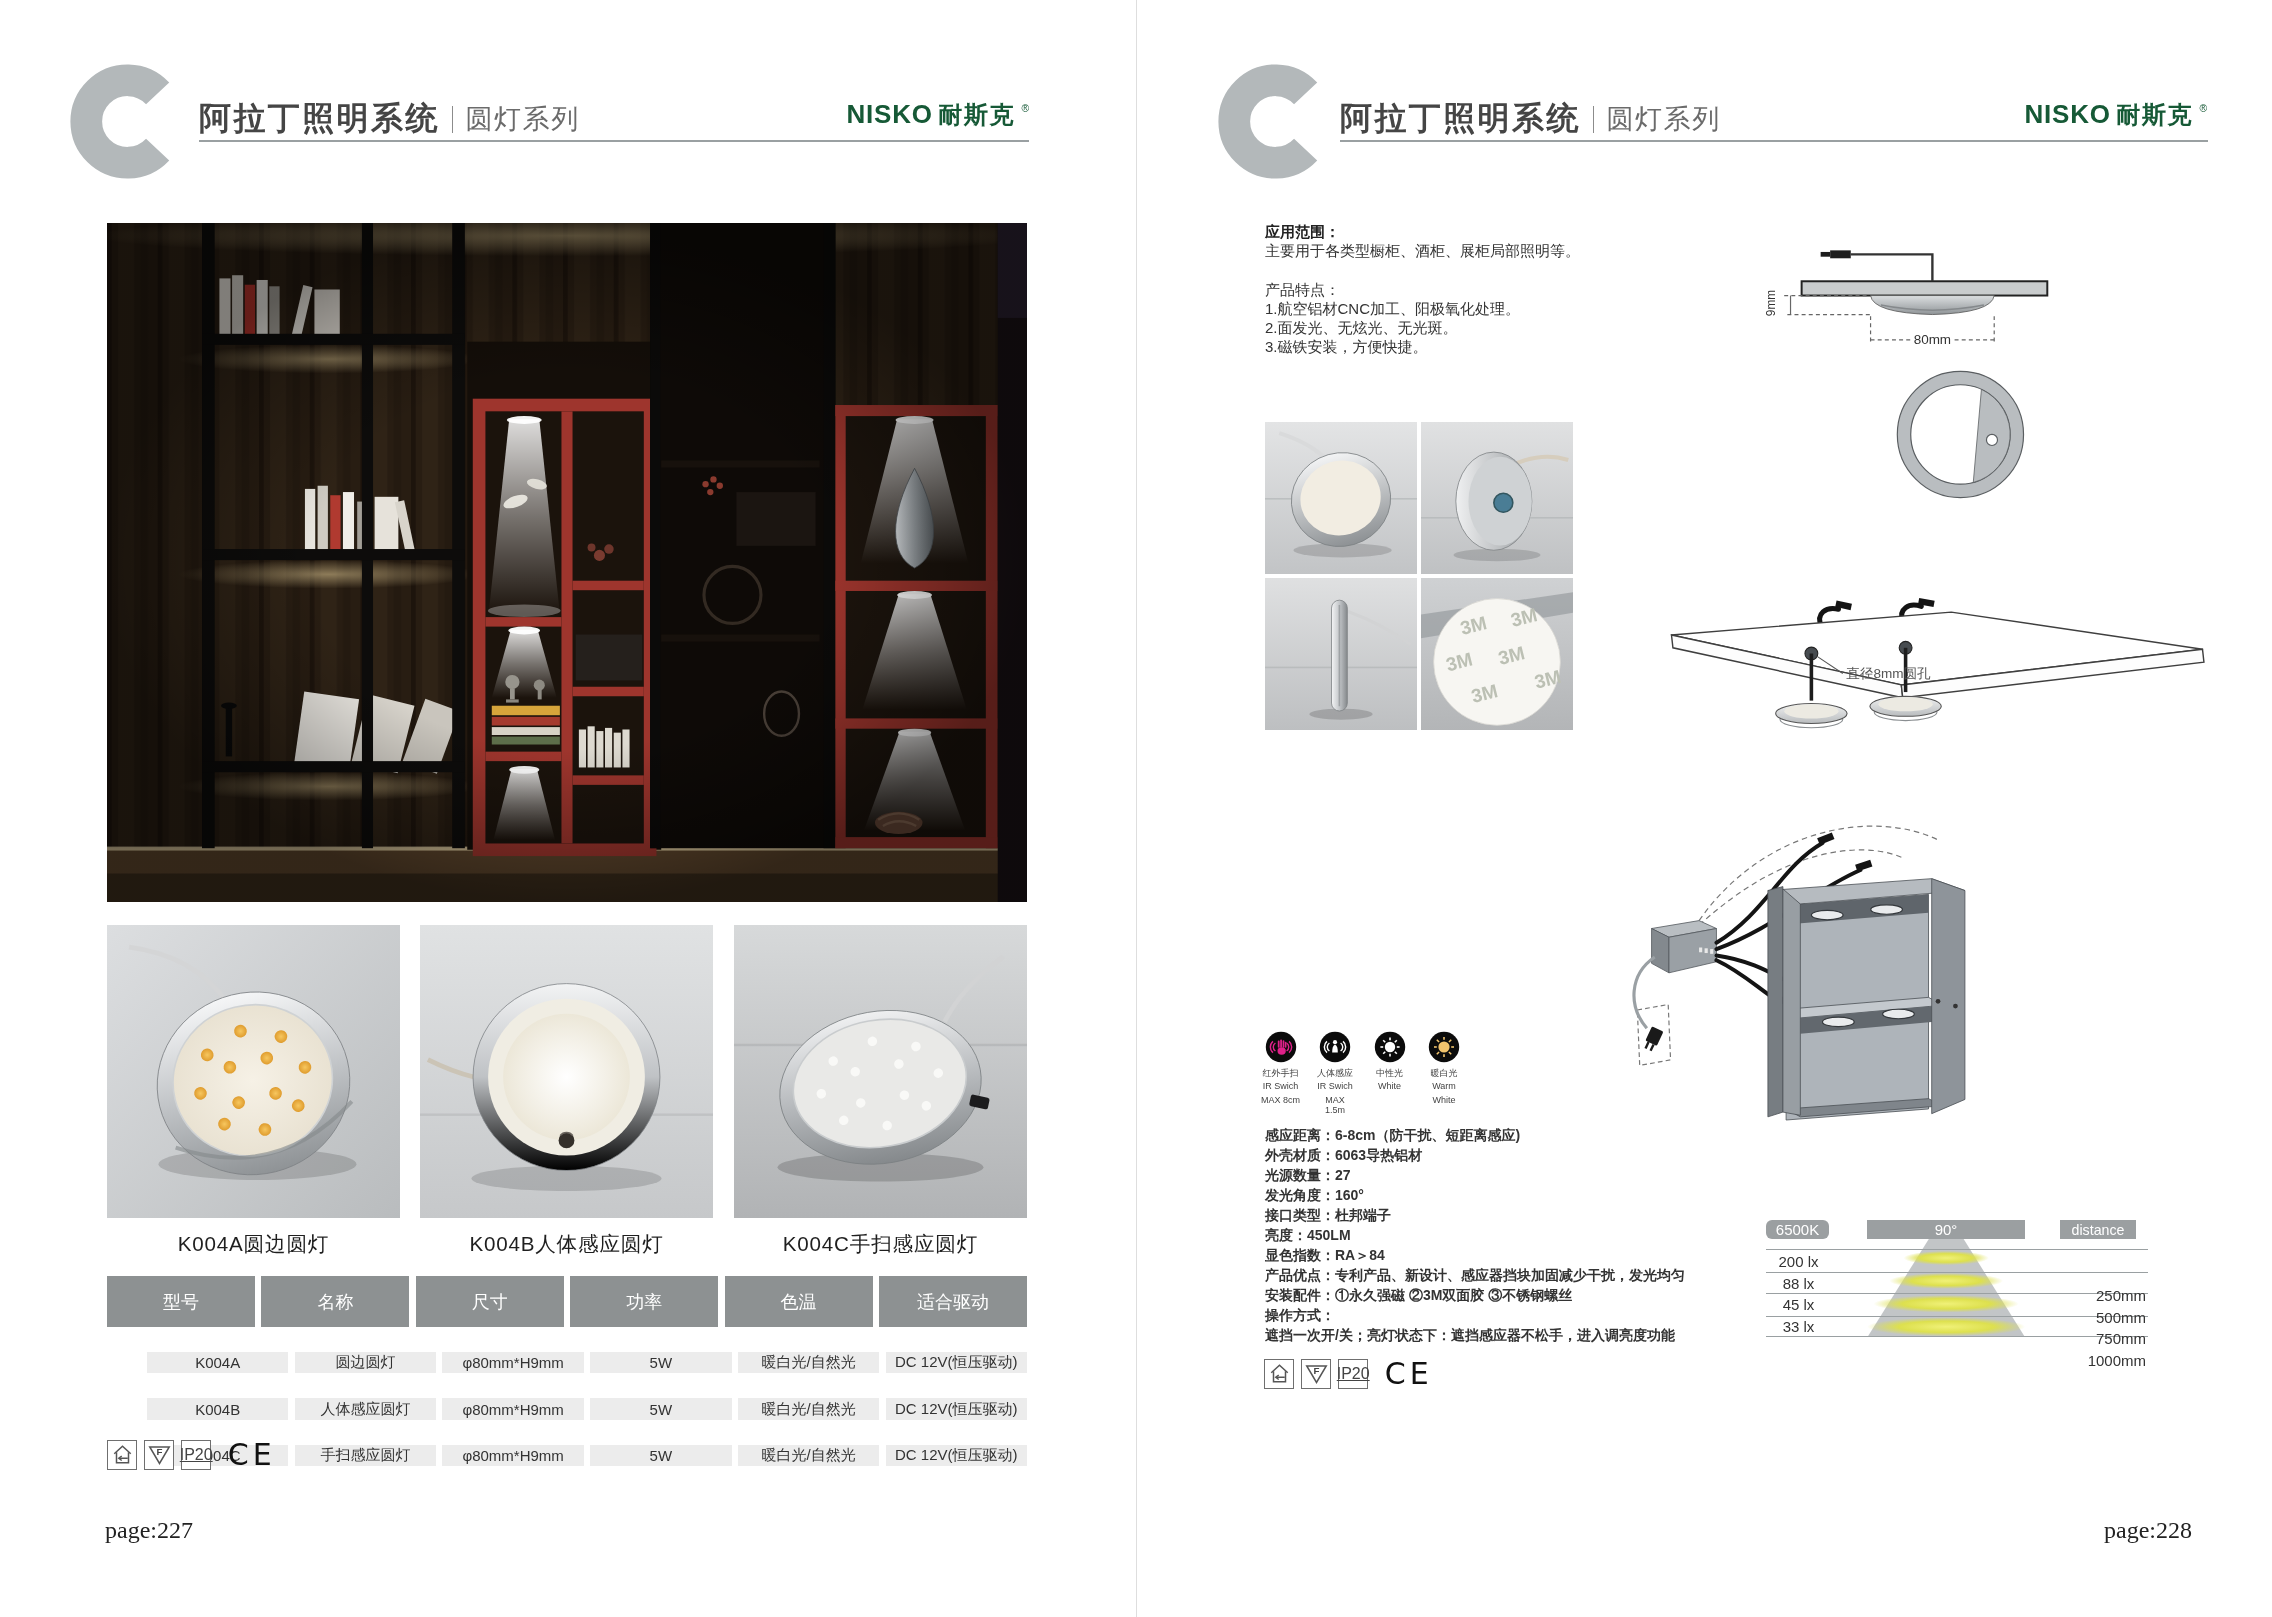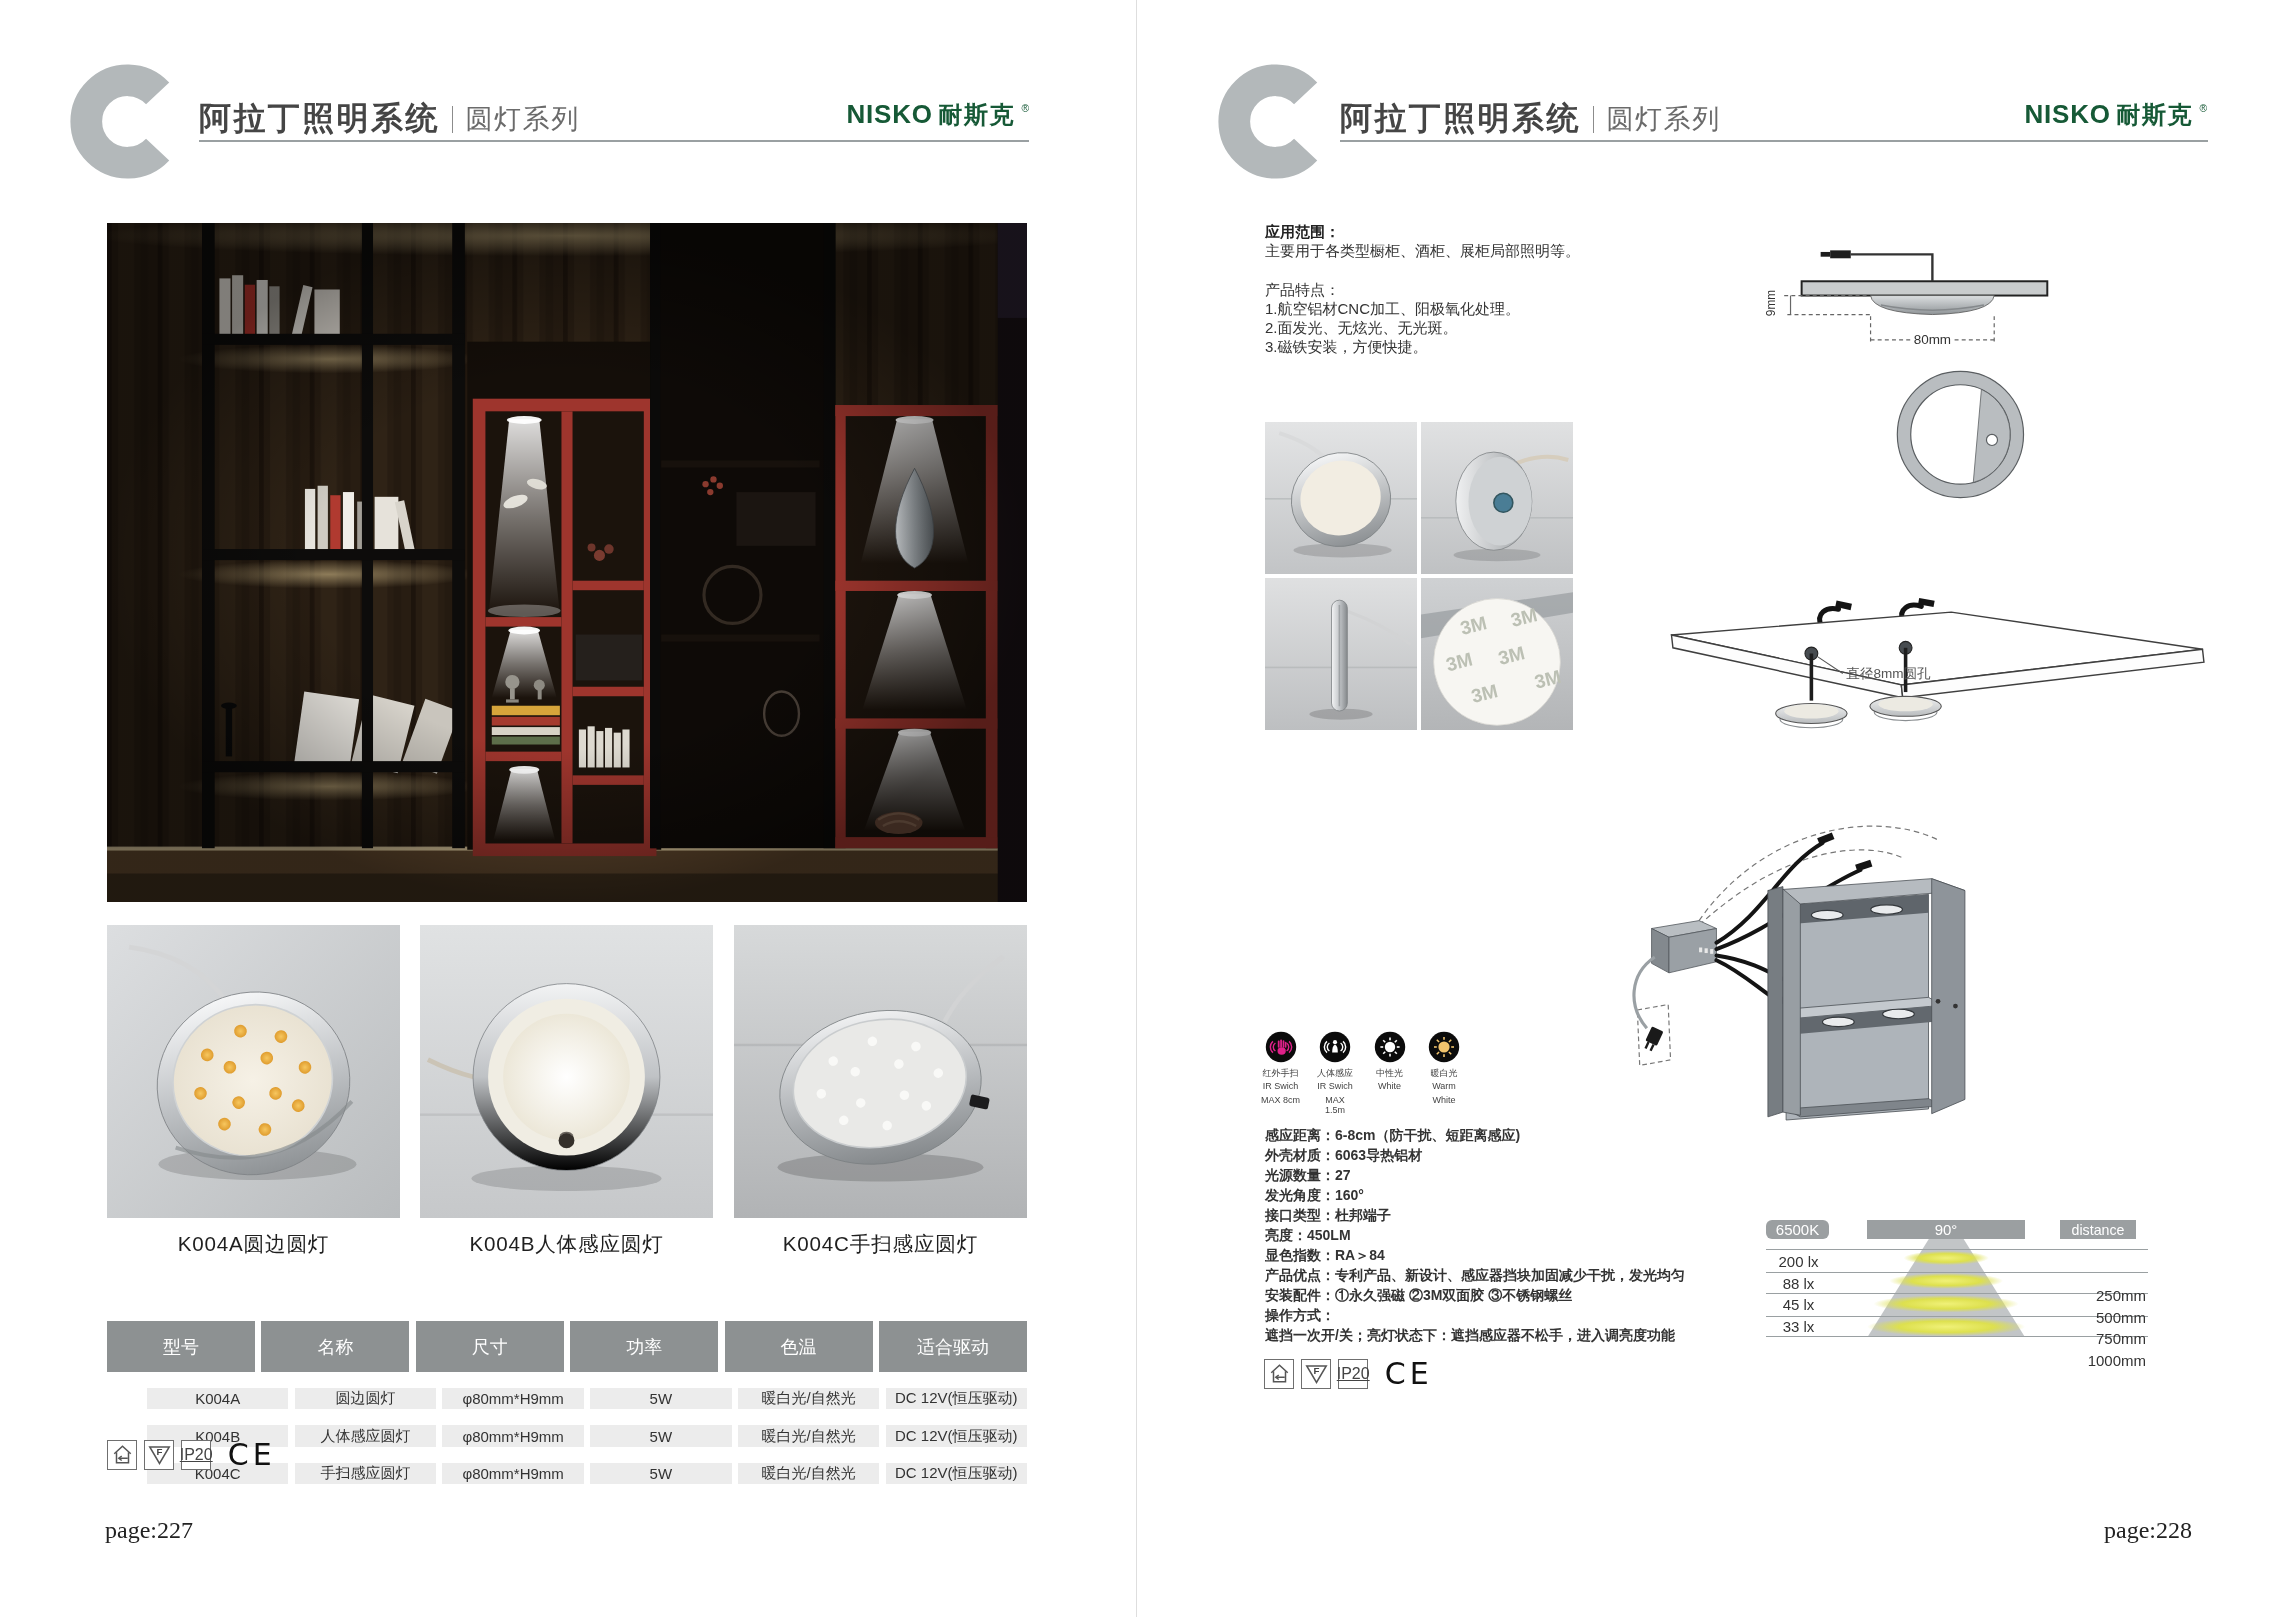--- a/index.html
+++ b/index.html
@@ -28,22 +28,22 @@
   .b-cn{font-size:24px;font-weight:bold;letter-spacing:1.6px;}
   .b-reg{font-size:10.3px;position:relative;top:-11px;}
 
   
   .main-photo{position:absolute;left:107px;top:219px;width:920px;height:679px;}
   .pfig{position:absolute;top:921px;width:293px;height:293px;}
   .pcap{position:absolute;top:1226px;width:293px;text-align:center;font-size:20.6px;color:#1f1f1f;letter-spacing:0.8px;}
 
   .spec-table{position:absolute;left:107px;top:1272px;width:920px;}
   .tgrid{display:grid;grid-template-columns:repeat(6,1fr);gap:6.3px;}
-  .thead .cell{background:#8d9192;color:#fff;height:51px;display:flex;align-items:center;justify-content:center;font-size:18px;margin-top:45px;}
-  .trow{margin-top:16px;padding-left:40px;}
+  .thead .cell{background:#8d9192;color:#fff;height:51px;display:flex;align-items:center;justify-content:center;font-size:18px;}
+  .trow{margin-top:25px;padding-left:40px;}
   .trow .cell{background:#ececec;color:#333;height:21.4px;display:flex;align-items:center;justify-content:center;font-size:15px;}
 
   .certs{position:absolute;display:flex;align-items:center;gap:7.1px;}
   #pgL .certs{left:107px;top:1433px;}
   #pgR .certs{left:127px;top:1352px;}
   .cbox{width:30px;height:30px;border:1.6px solid #6f6f6f;display:flex;align-items:center;justify-content:center;background:#fff;box-sizing:border-box;}
   .ip-txt{font-size:16px;color:#444;text-decoration:underline;}
   .ce{font-size:30px;color:#111;letter-spacing:4px;margin-left:9.5px;font-family:"DejaVu Sans",sans-serif;font-weight:500;}
 
   .pageno{position:absolute;font-family:"Liberation Serif",serif;font-size:24px;color:#222;}

